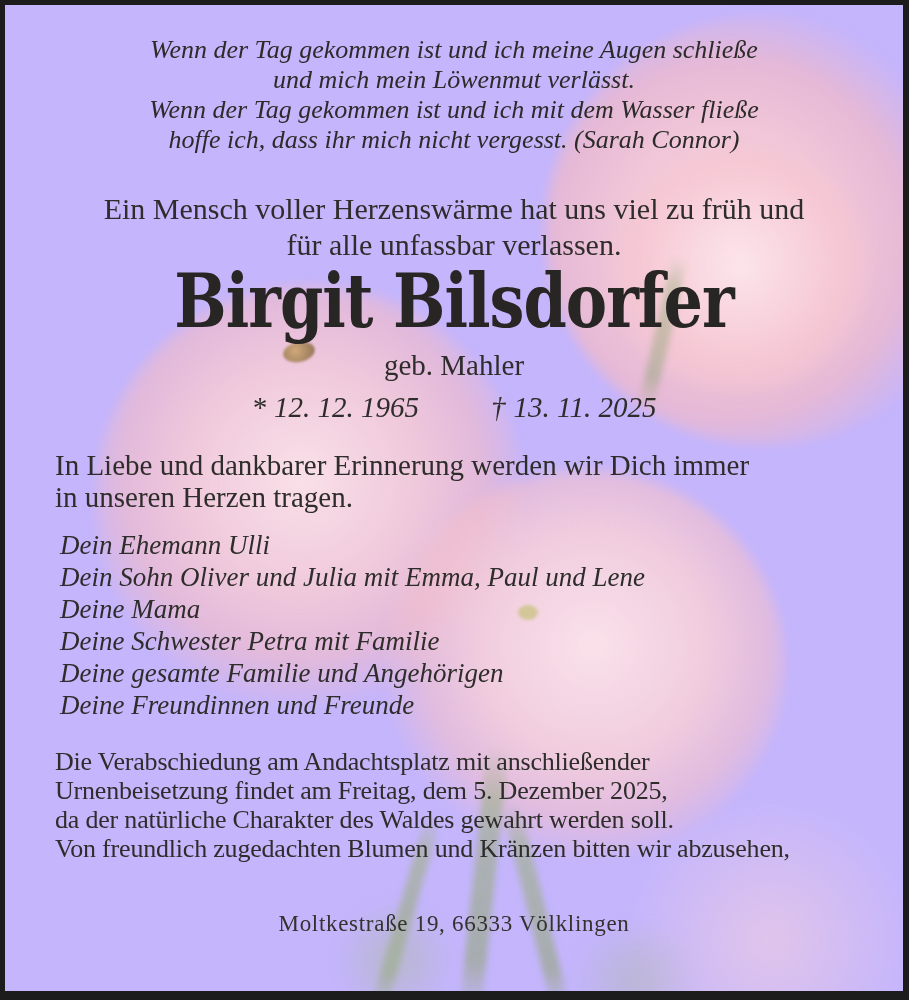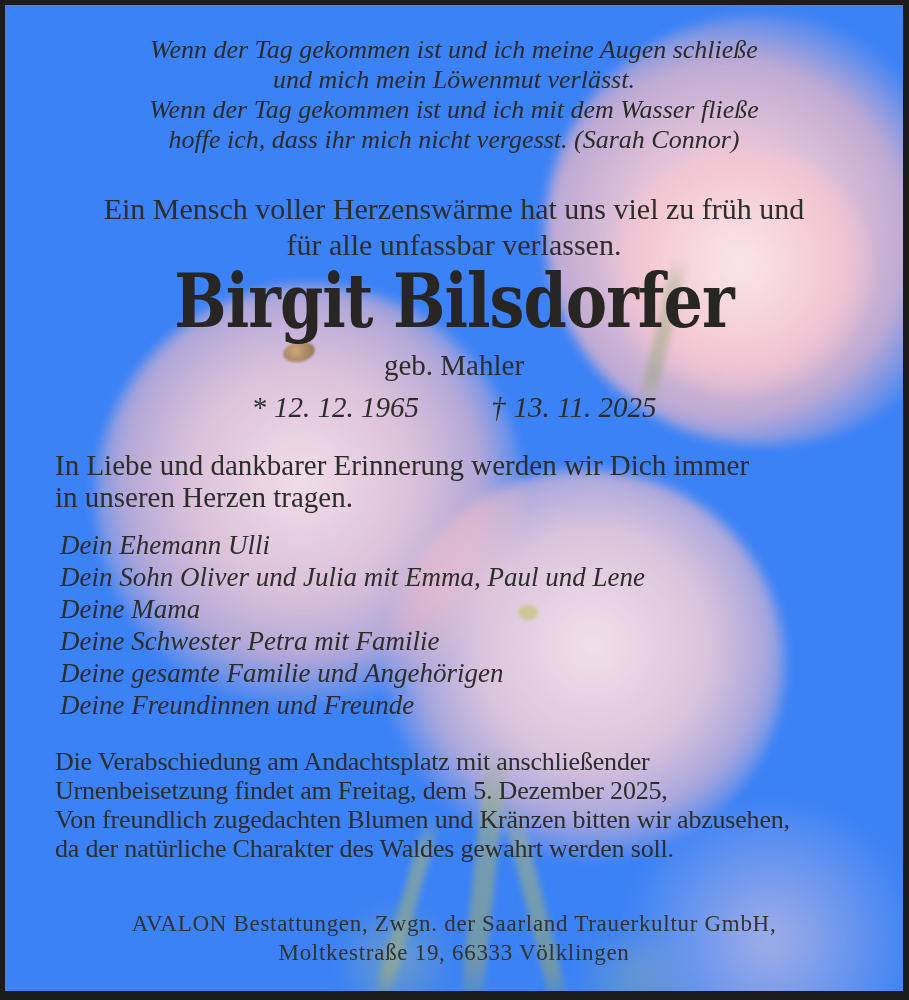--- a/index.html
+++ b/index.html
@@ -4,21 +4,21 @@
 <style>
   html, body { margin: 0; padding: 0; background: #ffffff; }
   .page {
     position: relative;
     width: 909px;
     height: 1000px;
     box-sizing: border-box;
     border-style: solid;
     border-color: #1c1c1c;
     border-width: 5px 6px 9px 5px;
-    background: #3b82f6;
+    background: #c4b5fd;
     overflow: hidden;
     font-family: "Liberation Serif", serif;
     color: #2e2d2b;
   }
   
   .blob { position: absolute; border-radius: 50%; }
   .flower1 {
     left: 540px; top: 10px; width: 440px; height: 430px;
     background: radial-gradient(circle at 42% 52%,
       rgba(251,219,226,0.95) 0%, rgba(247,201,211,0.88) 32%,
@@ -182,23 +182,22 @@
       <div>Dein Sohn Oliver und Julia mit Emma, Paul und Lene</div>
       <div>Deine Mama</div>
       <div>Deine Schwester Petra mit Familie</div>
       <div>Deine gesamte Familie und Angehörigen</div>
       <div>Deine Freundinnen und Freunde</div>
     </div>
 
     <div class="blocktxt service">
       <div>Die Verabschiedung am Andachtsplatz mit anschließender</div>
       <div>Urnenbeisetzung findet am Freitag, dem 5. Dezember 2025,</div>
+      <div>da der natürliche Charakter des Waldes gewahrt werden soll.</div>
       <div>Von freundlich zugedachten Blumen und Kränzen bitten wir abzusehen,</div>
-      <div>da der natürliche Charakter des Waldes gewahrt werden soll.</div>
     </div>
 
     <div class="blocktxt footer">
-      <div>AVALON Bestattungen, Zwgn. der Saarland Trauerkultur GmbH,</div>
       <div>Moltkestraße 19, 66333 Völklingen</div>
     </div>
 
   </div>
 </div>
 
 </body></html>

